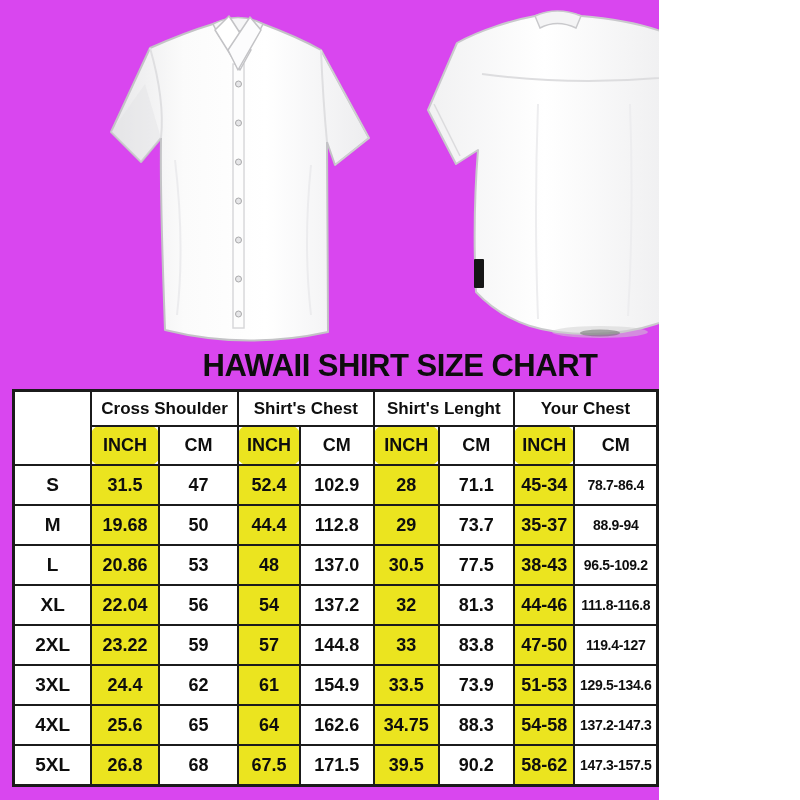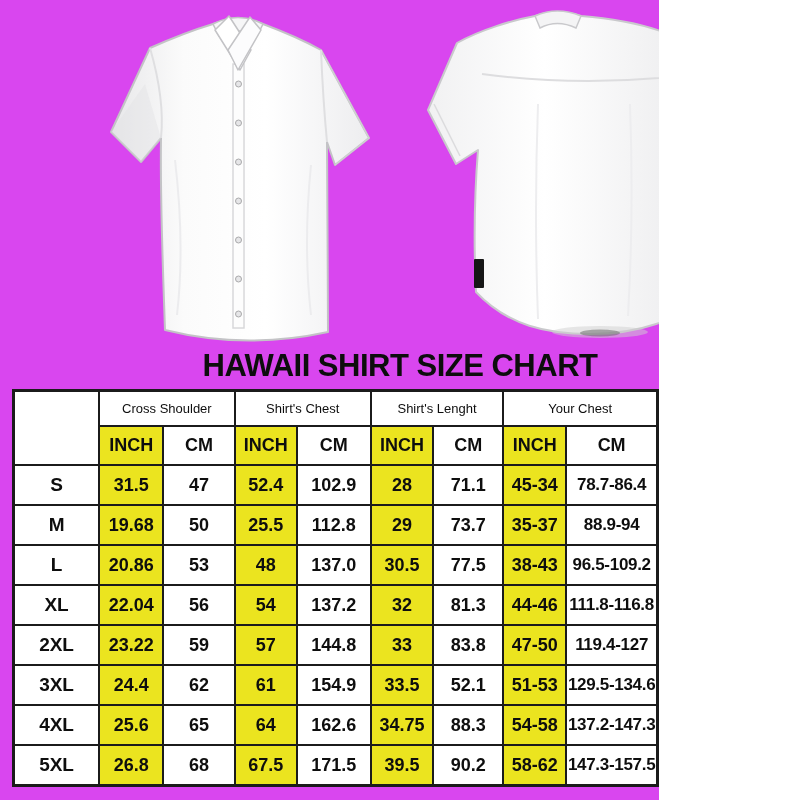--- a/index.html
+++ b/index.html
@@ -7,26 +7,26 @@
   .page{position:relative;width:659px;height:800px;overflow:hidden;background:#d946ef;}
   .shirt-front{position:absolute;left:103px;top:0px;}
   .shirt-back{position:absolute;left:418px;top:4px;}
   .page-title{position:absolute;top:348px;left:0;width:800px;margin:0;text-align:center;
     font-size:31px;font-weight:800;letter-spacing:-0.5px;color:#0d0d0d;
     font-family:"Liberation Sans",sans-serif;}
   table.size-chart{position:absolute;top:389px;left:12px;border-collapse:collapse;
     table-layout:fixed;border:3px solid var(--border,#1b1b1b);background:#fff;}
   .size-chart th,.size-chart td{border:2px solid var(--border,#1b1b1b);text-align:center;
     vertical-align:middle;padding:0;color:#0e0e0e;background:#ffffff;overflow:hidden;white-space:nowrap;}
-  .size-chart thead tr.groups th{height:33px;font-size:13px;font-weight:400;}
-  .size-chart thead tr.units th{height:37px;font-size:18px;font-weight:700;}
+  .size-chart thead tr.groups th{height:33px;font-size:17px;font-weight:700;}
+  .size-chart thead tr.units th{height:37px;font-size:18px;font-weight:700;border-radius:9px;}
   .size-chart .inch{background:var(--highlight,#ebe41f);}
   .size-chart tbody th,.size-chart tbody td{height:38px;font-size:18px;font-weight:700;}
   .size-chart tbody th.size{font-size:19px;}
-  .size-chart td.last{font-size:17px;letter-spacing:-0.3px;font-weight:700;}
+  .size-chart td.last{font-size:14px;letter-spacing:-0.3px;font-weight:700;}
 </style>
 </head>
 <body>
 
 <div class="page">
 
   <svg class="shirt-front" width="272" height="352" viewBox="0 0 272 352">
     <defs>
       <linearGradient id="gF" x1="0" y1="0" x2="1" y2="0">
         <stop offset="0" stop-color="#e7e7e9"></stop>
@@ -120,21 +120,21 @@
         <td class="cm">102.9</td>
         <td class="inch">28</td>
         <td class="cm">71.1</td>
         <td class="inch">45-34</td>
         <td class="cm last">78.7-86.4</td>
       </tr>
       <tr>
         <th class="size">M</th>
         <td class="inch">19.68</td>
         <td class="cm">50</td>
-        <td class="inch">25.5</td>
+        <td class="inch">44.4</td>
         <td class="cm">112.8</td>
         <td class="inch">29</td>
         <td class="cm">73.7</td>
         <td class="inch">35-37</td>
         <td class="cm last">88.9-94</td>
       </tr>
       <tr>
         <th class="size">L</th>
         <td class="inch">20.86</td>
         <td class="cm">53</td>
@@ -167,21 +167,21 @@
         <td class="inch">47-50</td>
         <td class="cm last">119.4-127</td>
       </tr>
       <tr>
         <th class="size">3XL</th>
         <td class="inch">24.4</td>
         <td class="cm">62</td>
         <td class="inch">61</td>
         <td class="cm">154.9</td>
         <td class="inch">33.5</td>
-        <td class="cm">52.1</td>
+        <td class="cm">73.9</td>
         <td class="inch">51-53</td>
         <td class="cm last">129.5-134.6</td>
       </tr>
       <tr>
         <th class="size">4XL</th>
         <td class="inch">25.6</td>
         <td class="cm">65</td>
         <td class="inch">64</td>
         <td class="cm">162.6</td>
         <td class="inch">34.75</td>

